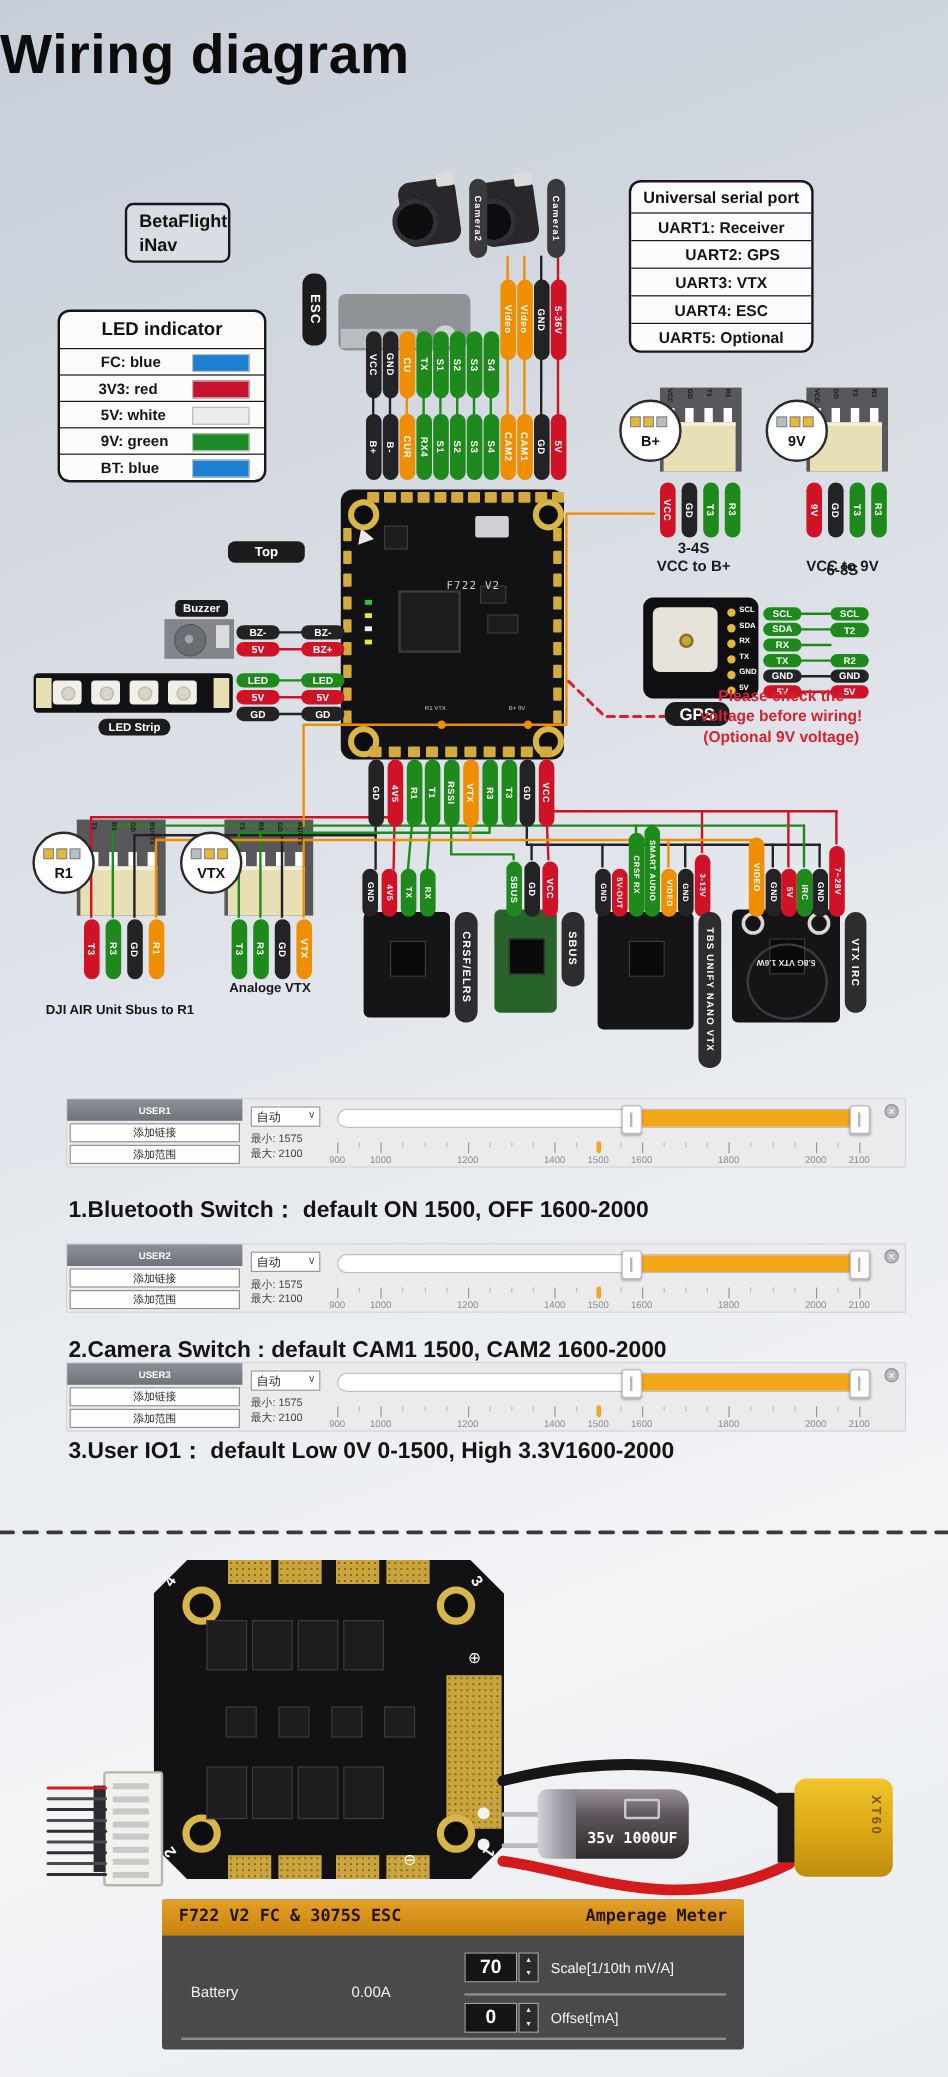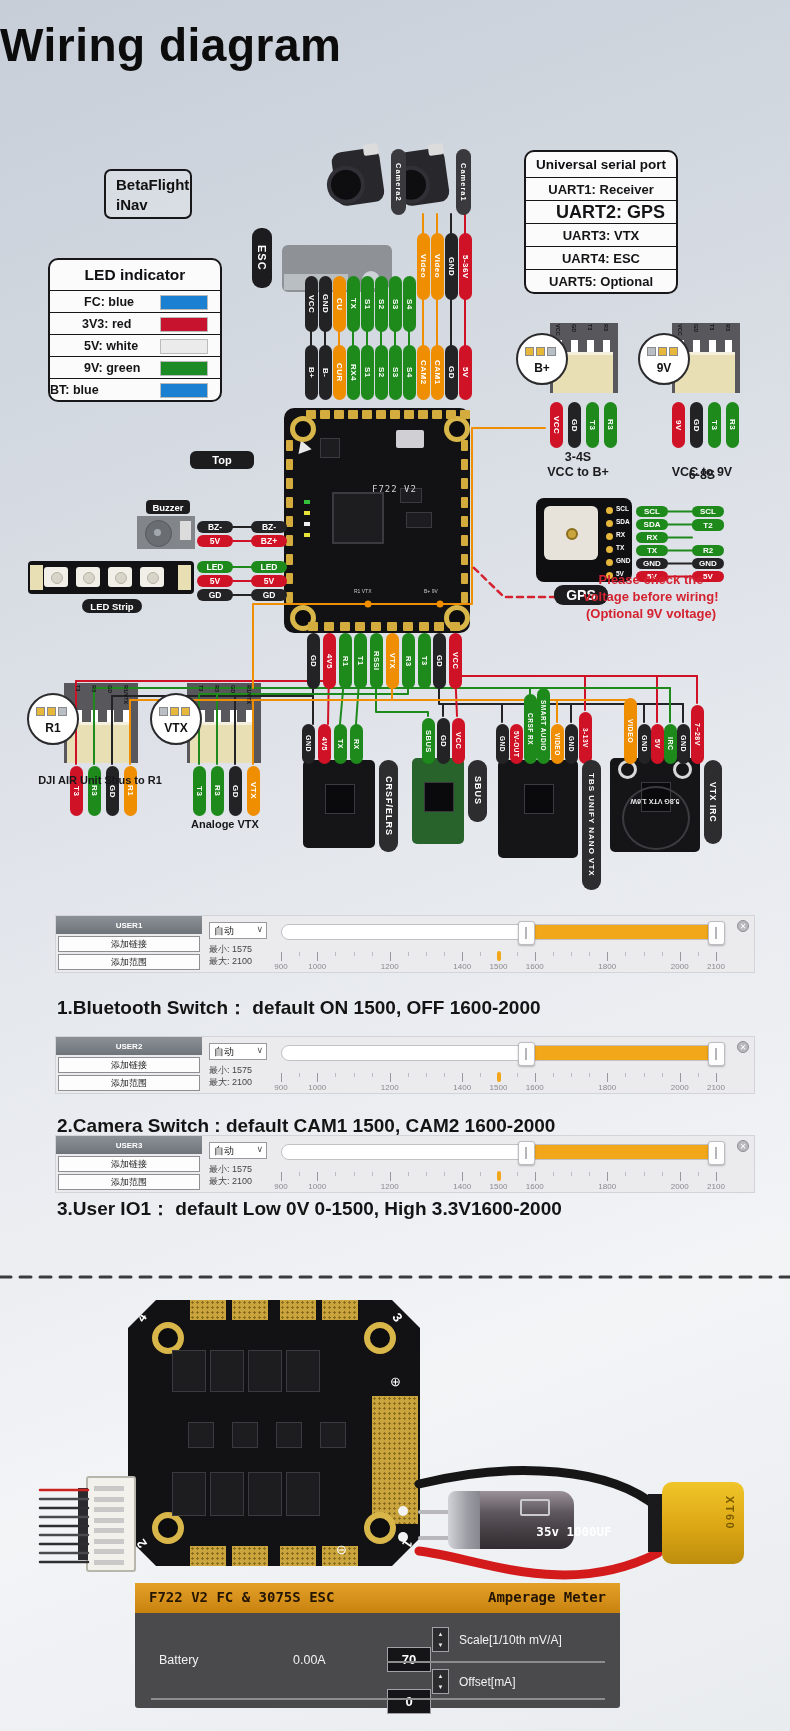--- a/index.html
+++ b/index.html
@@ -53,21 +53,21 @@
   .sbtn{position:absolute;left:2px;width:142px;height:16px;background:#fdfdfd;border:1px solid #8f8f93;
     font-size:9px;color:#222;display:flex;align-items:center;justify-content:center;box-sizing:border-box;}
   .escboard{position:absolute;left:128px;top:1300px;width:292px;height:266px;background:#121214;z-index:2;
     clip-path:polygon(28px 0,264px 0,292px 28px,292px 238px,264px 266px,28px 266px,0 238px,0 28px);}
   .panel{position:absolute;left:135px;top:1583px;width:485px;height:125px;background:#4a4a4d;
     border-radius:3px;z-index:5;}
   .panelhead{position:absolute;left:0;top:0;width:100%;height:30px;
     background:linear-gradient(180deg,#e3a028,#c8830f);}
   .mono{font-family:"DejaVu Sans Mono",monospace;}
   .spinval{position:absolute;width:44px;height:25px;background:#151517;border:1px solid #a2a2a6;
-    color:#fff;font-size:13px;font-weight:bold;display:flex;align-items:center;justify-content:center;box-sizing:border-box;margin-top:20px;}
+    color:#fff;font-size:16px;font-weight:bold;display:flex;align-items:center;justify-content:center;box-sizing:border-box;}
   .spinarr{position:absolute;width:17px;height:25px;background:#2c2c2f;border:1px solid #a2a2a6;
     box-sizing:border-box;color:#e9e9ea;font-size:6px;display:flex;flex-direction:column;
     align-items:center;justify-content:space-around;}
   svg{position:absolute;left:0;top:0;z-index:4;}
 </style>
 </head>
 <body>
 
 <div id="stage">
   <div class="title">Wiring diagram</div>
@@ -90,33 +90,33 @@
 
   <div class="vlabel" style="left:252px;top:228px;width:20px;height:60px;font-size:11px;background:#1c1c1f;">ESC</div>
   <div class="abs" style="left:282px;top:245px;width:110px;height:47px;background:#8e9297;border-radius:6px 6px 14px 6px;z-index:1;">
     <div class="abs" style="left:2px;top:29px;width:64px;height:16px;background:#b9bec3;"></div>
     <div class="abs" style="left:80px;top:26px;width:18px;height:18px;border-radius:50%;background:#cdd2d7;"></div>
   </div>
 
   <div class="table" style="left:524px;top:150px;width:150px;" id="uartTable">
     <div class="thead" style="height:25px;font-size:13.5px;">Universal serial port</div>
   <div class="trow" style="height:22px;font-size:13px;">UART1:  Receiver</div>
-      <div class="trow" style="height:22px;font-size:18px;padding-left:19px;">UART2:  GPS</div>
+      <div class="trow" style="height:22px;font-size:13px;padding-left:19px;">UART2:  GPS</div>
       <div class="trow" style="height:22px;font-size:13px;">UART3:  VTX</div>
       <div class="trow" style="height:22px;font-size:13px;">UART4:  ESC</div>
       <div class="trow" style="height:22px;font-size:13px;">UART5:  Optional</div>
     </div>
 
   <div class="table" style="left:48px;top:258px;width:170px;" id="ledTable">
     <div class="thead" style="height:30px;font-size:15.5px;">LED indicator</div>
   <div class="trow" style="height:21px;font-size:12.5px;justify-content:flex-start;padding-left:34px;position:relative;">FC:  blue<div style="position:absolute;right:12px;top:4px;width:46px;height:13px;background:#1b7fd2;border:1px solid #bbb;"></div></div>
       <div class="trow" style="height:21px;font-size:12.5px;justify-content:flex-start;padding-left:32px;position:relative;">3V3:  red<div style="position:absolute;right:12px;top:4px;width:46px;height:13px;background:#c8132e;border:1px solid #bbb;"></div></div>
       <div class="trow" style="height:21px;font-size:12.5px;justify-content:flex-start;padding-left:34px;position:relative;">5V:  white<div style="position:absolute;right:12px;top:4px;width:46px;height:13px;background:#ebebeb;border:1px solid #bbb;"></div></div>
       <div class="trow" style="height:21px;font-size:12.5px;justify-content:flex-start;padding-left:34px;position:relative;">9V:  green<div style="position:absolute;right:12px;top:4px;width:46px;height:13px;background:#1d8b25;border:1px solid #bbb;"></div></div>
-      <div class="trow" style="height:21px;font-size:12.5px;justify-content:flex-start;position:relative;">BT:  blue<div style="position:absolute;right:12px;top:4px;width:46px;height:13px;background:#1b7fd2;border:1px solid #bbb;"></div></div>
+      <div class="trow" style="height:21px;font-size:12.5px;justify-content:flex-start;padding-left:34px;position:relative;">BT:  blue<div style="position:absolute;right:12px;top:4px;width:46px;height:13px;background:#1b7fd2;border:1px solid #bbb;"></div></div>
     </div>
 
   <div class="badge" style="left:190px;top:451px;width:64px;height:18px;font-size:11px;">Top</div>
   <div class="badge" style="left:146px;top:500px;width:44px;height:14px;font-size:9.5px;border-radius:4px;">Buzzer</div>
   <div class="badge" style="left:82px;top:599px;width:60px;height:14px;font-size:9.5px;border-radius:7px;">LED Strip</div>
   <div class="badge" style="left:554px;top:585px;width:54px;height:20px;font-size:14px;border-radius:9px;">GPS</div>
 
   <div class="abs" style="left:137px;top:516px;width:58px;height:33px;background:#82868b;z-index:1;">
     <div class="abs" style="left:8px;top:4px;width:25px;height:25px;border-radius:50%;background:#6a6e73;border:1px solid #55585c;"></div>
     <div class="abs" style="left:17px;top:13px;width:7px;height:7px;border-radius:50%;background:#a2a8ad;"></div>
@@ -218,21 +218,21 @@
     </div>
 
   <div class="warn" style="left:556px;top:572px;">Please check the</div>
   <div class="warn" style="left:556px;top:589px;">voltage before wiring!</div>
   <div class="warn" style="left:556px;top:606px;">(Optional 9V voltage)</div>
 
   <div class="scap" style="left:538px;top:450px;width:80px;text-align:center;">3-4S</div>
   <div class="scap" style="left:538px;top:465px;width:80px;text-align:center;">VCC to B+</div>
   <div class="scap" style="left:662px;top:468px;width:80px;text-align:center;">6-8S</div>
   <div class="scap" style="left:662px;top:465px;width:80px;text-align:center;">VCC to 9V</div>
-  <div class="ucap" style="left:20px;top:774px;width:160px;">DJI AIR Unit Sbus to R1</div>
+  <div class="ucap" style="left:20px;top:836px;width:160px;">DJI AIR Unit Sbus to R1</div>
   <div class="ucap" style="left:160px;top:818px;width:130px;">Analoge VTX</div>
 
   <div class="vlabel" style="left:379px;top:760px;width:19px;height:92px;font-size:9px;">CRSF/ELRS</div>
   <div class="vlabel" style="left:468px;top:760px;width:19px;height:62px;font-size:9px;">SBUS</div>
   <div class="vlabel" style="left:582px;top:760px;width:19px;height:130px;font-size:8px;">TBS UNIFY NANO VTX</div>
   <div class="vlabel" style="left:704px;top:760px;width:18px;height:84px;font-size:8.5px;">VTX IRC</div>
 
   <svg id="wireSvg" width="790" height="1731">
       <polyline points="311,330 311,348" fill="none" stroke="#232326" stroke-width="2" stroke-linejoin="round" stroke-linecap="round"></polyline>
       <polyline points="325,330 325,348" fill="none" stroke="#232326" stroke-width="2" stroke-linejoin="round" stroke-linecap="round"></polyline>
@@ -525,21 +525,21 @@
       <div style="position:absolute;left:6px;top:71px;width:30px;height:5px;background:#c9c9c9;"></div>
       <div style="position:absolute;left:6px;top:81.5px;width:30px;height:5px;background:#c9c9c9;"></div>
     </div>
   <div class="abs" style="left:78px;top:1488px;width:10px;height:72px;background:#2b2b2e;z-index:3;"></div>
 
   <div class="abs" style="left:448px;top:1491px;width:34px;height:58px;border-radius:8px 0 0 8px;z-index:5;
        background:linear-gradient(90deg,#d2d2d8,#9a9aa2 60%,#84848c);"></div>
   <div class="abs" style="left:480px;top:1491px;width:94px;height:58px;border-radius:0 14px 14px 0;z-index:5;
        background:linear-gradient(180deg,#9a9298 0%,#5d565c 38%,#433d42 72%,#322c31 100%);">
     <div class="abs" style="left:40px;top:8px;width:26px;height:13px;border:2px solid #c9c9cf;border-radius:2px;"></div>
-    <div class="abs mono" style="left:0;top:33px;width:100%;text-align:center;color:#fff;font-weight:bold;font-size:12.5px;padding-left:47px;">35v  1000UF</div>
+    <div class="abs mono" style="left:0;top:33px;width:100%;text-align:center;color:#fff;font-weight:bold;font-size:12.5px;">35v  1000UF</div>
   </div>
 
   <div class="abs" style="left:648px;top:1494px;width:18px;height:58px;background:#1a1a1c;z-index:5;"></div>
   <div class="abs" style="left:662px;top:1482px;width:82px;height:82px;border-radius:10px;z-index:5;
        background:linear-gradient(180deg,#f0c52a,#dca714 55%,#bd8d0e);">
     <div class="abs" style="right:8px;top:14px;writing-mode:vertical-rl;text-orientation:mixed;color:#7a5a00;
          font-weight:bold;font-size:11px;letter-spacing:2px;">XT60</div>
   </div>
 
   <div class="panel">

